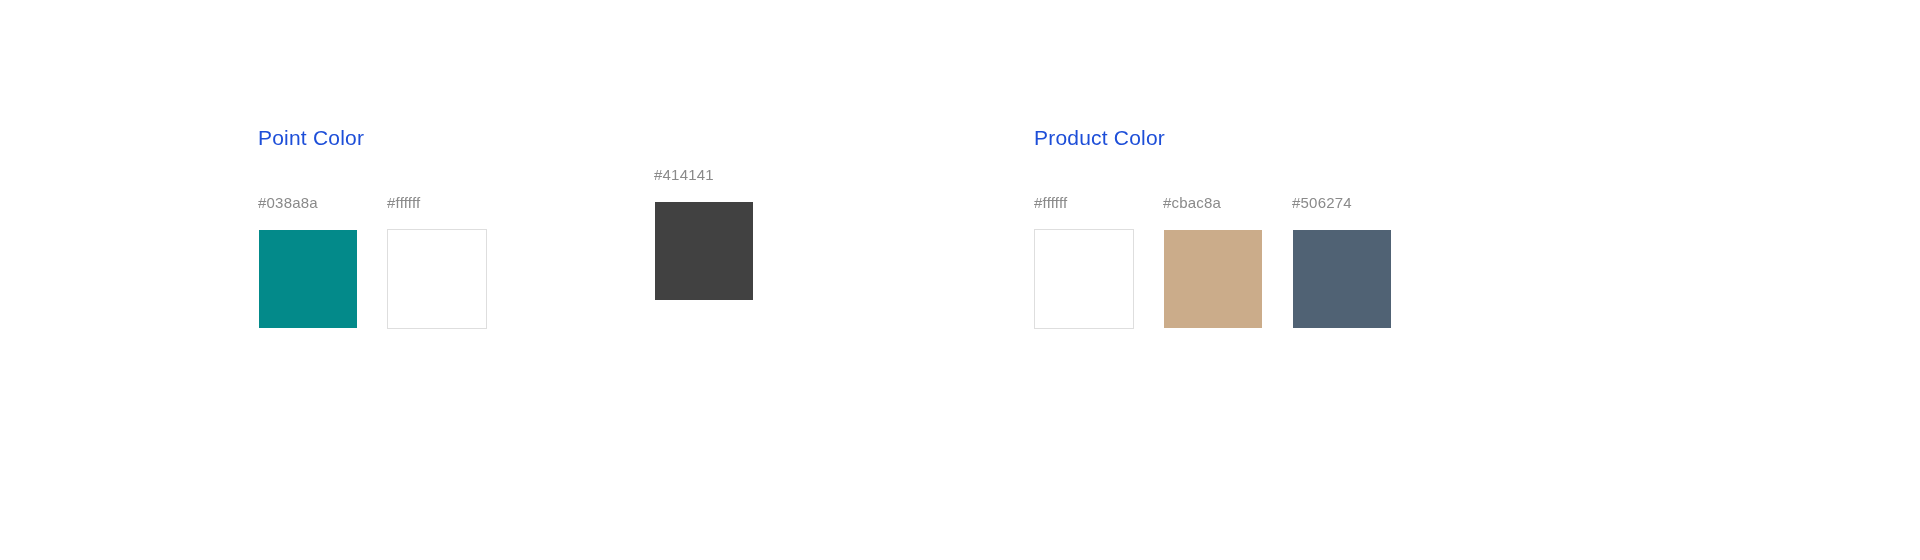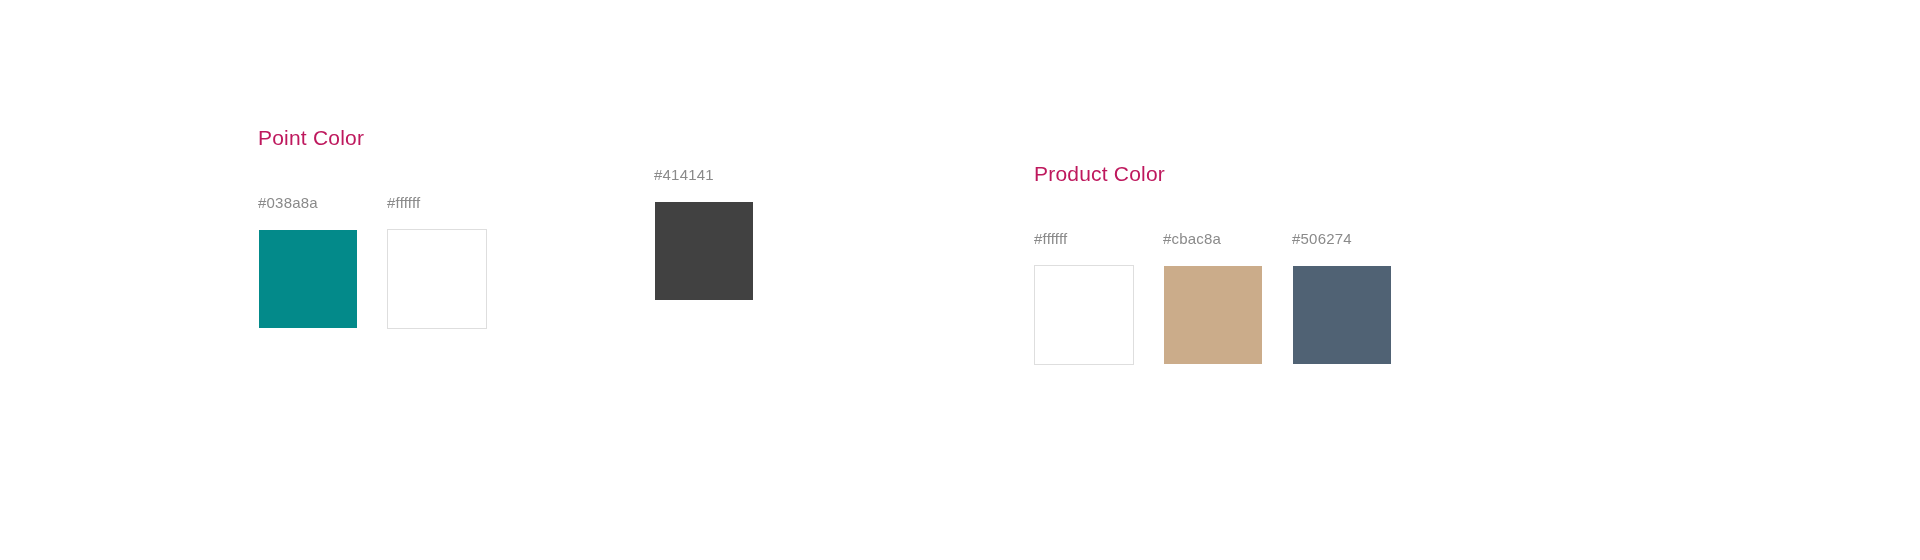--- a/index.html
+++ b/index.html
@@ -23,21 +23,21 @@
   }
 
   .group {
     position: absolute;
     top: 124px;
   }
 
   .group-title {
     font-size: 21px;
     font-weight: 400;
-    color: #be185d;
+    color: #1d4ed8;
     letter-spacing: 0.2px;
     line-height: 28px;
     margin: 0;
     white-space: nowrap;
   }
 
   .swatch-row {
     display: flex;
     flex-direction: row;
     align-items: flex-start;
@@ -70,21 +70,21 @@
     background-clip: padding-box;
   }
 
   .swatch-chip.bordered {
     border: 1px solid #dedede;
   }
 
   
   #group-point   { left: 258px; }
   #group-sub     { left: 654px; }
-  #group-product { left: 1034px; margin-top: 36px; }
+  #group-product { left: 1034px; }
 </style>
 </head>
 <body>
 
 <div class="palette-board">
 
   <section class="group" id="group-point">
     <h2 class="group-title">Point Color</h2>
     <div class="swatch-row">
       <div class="swatch-cell">

